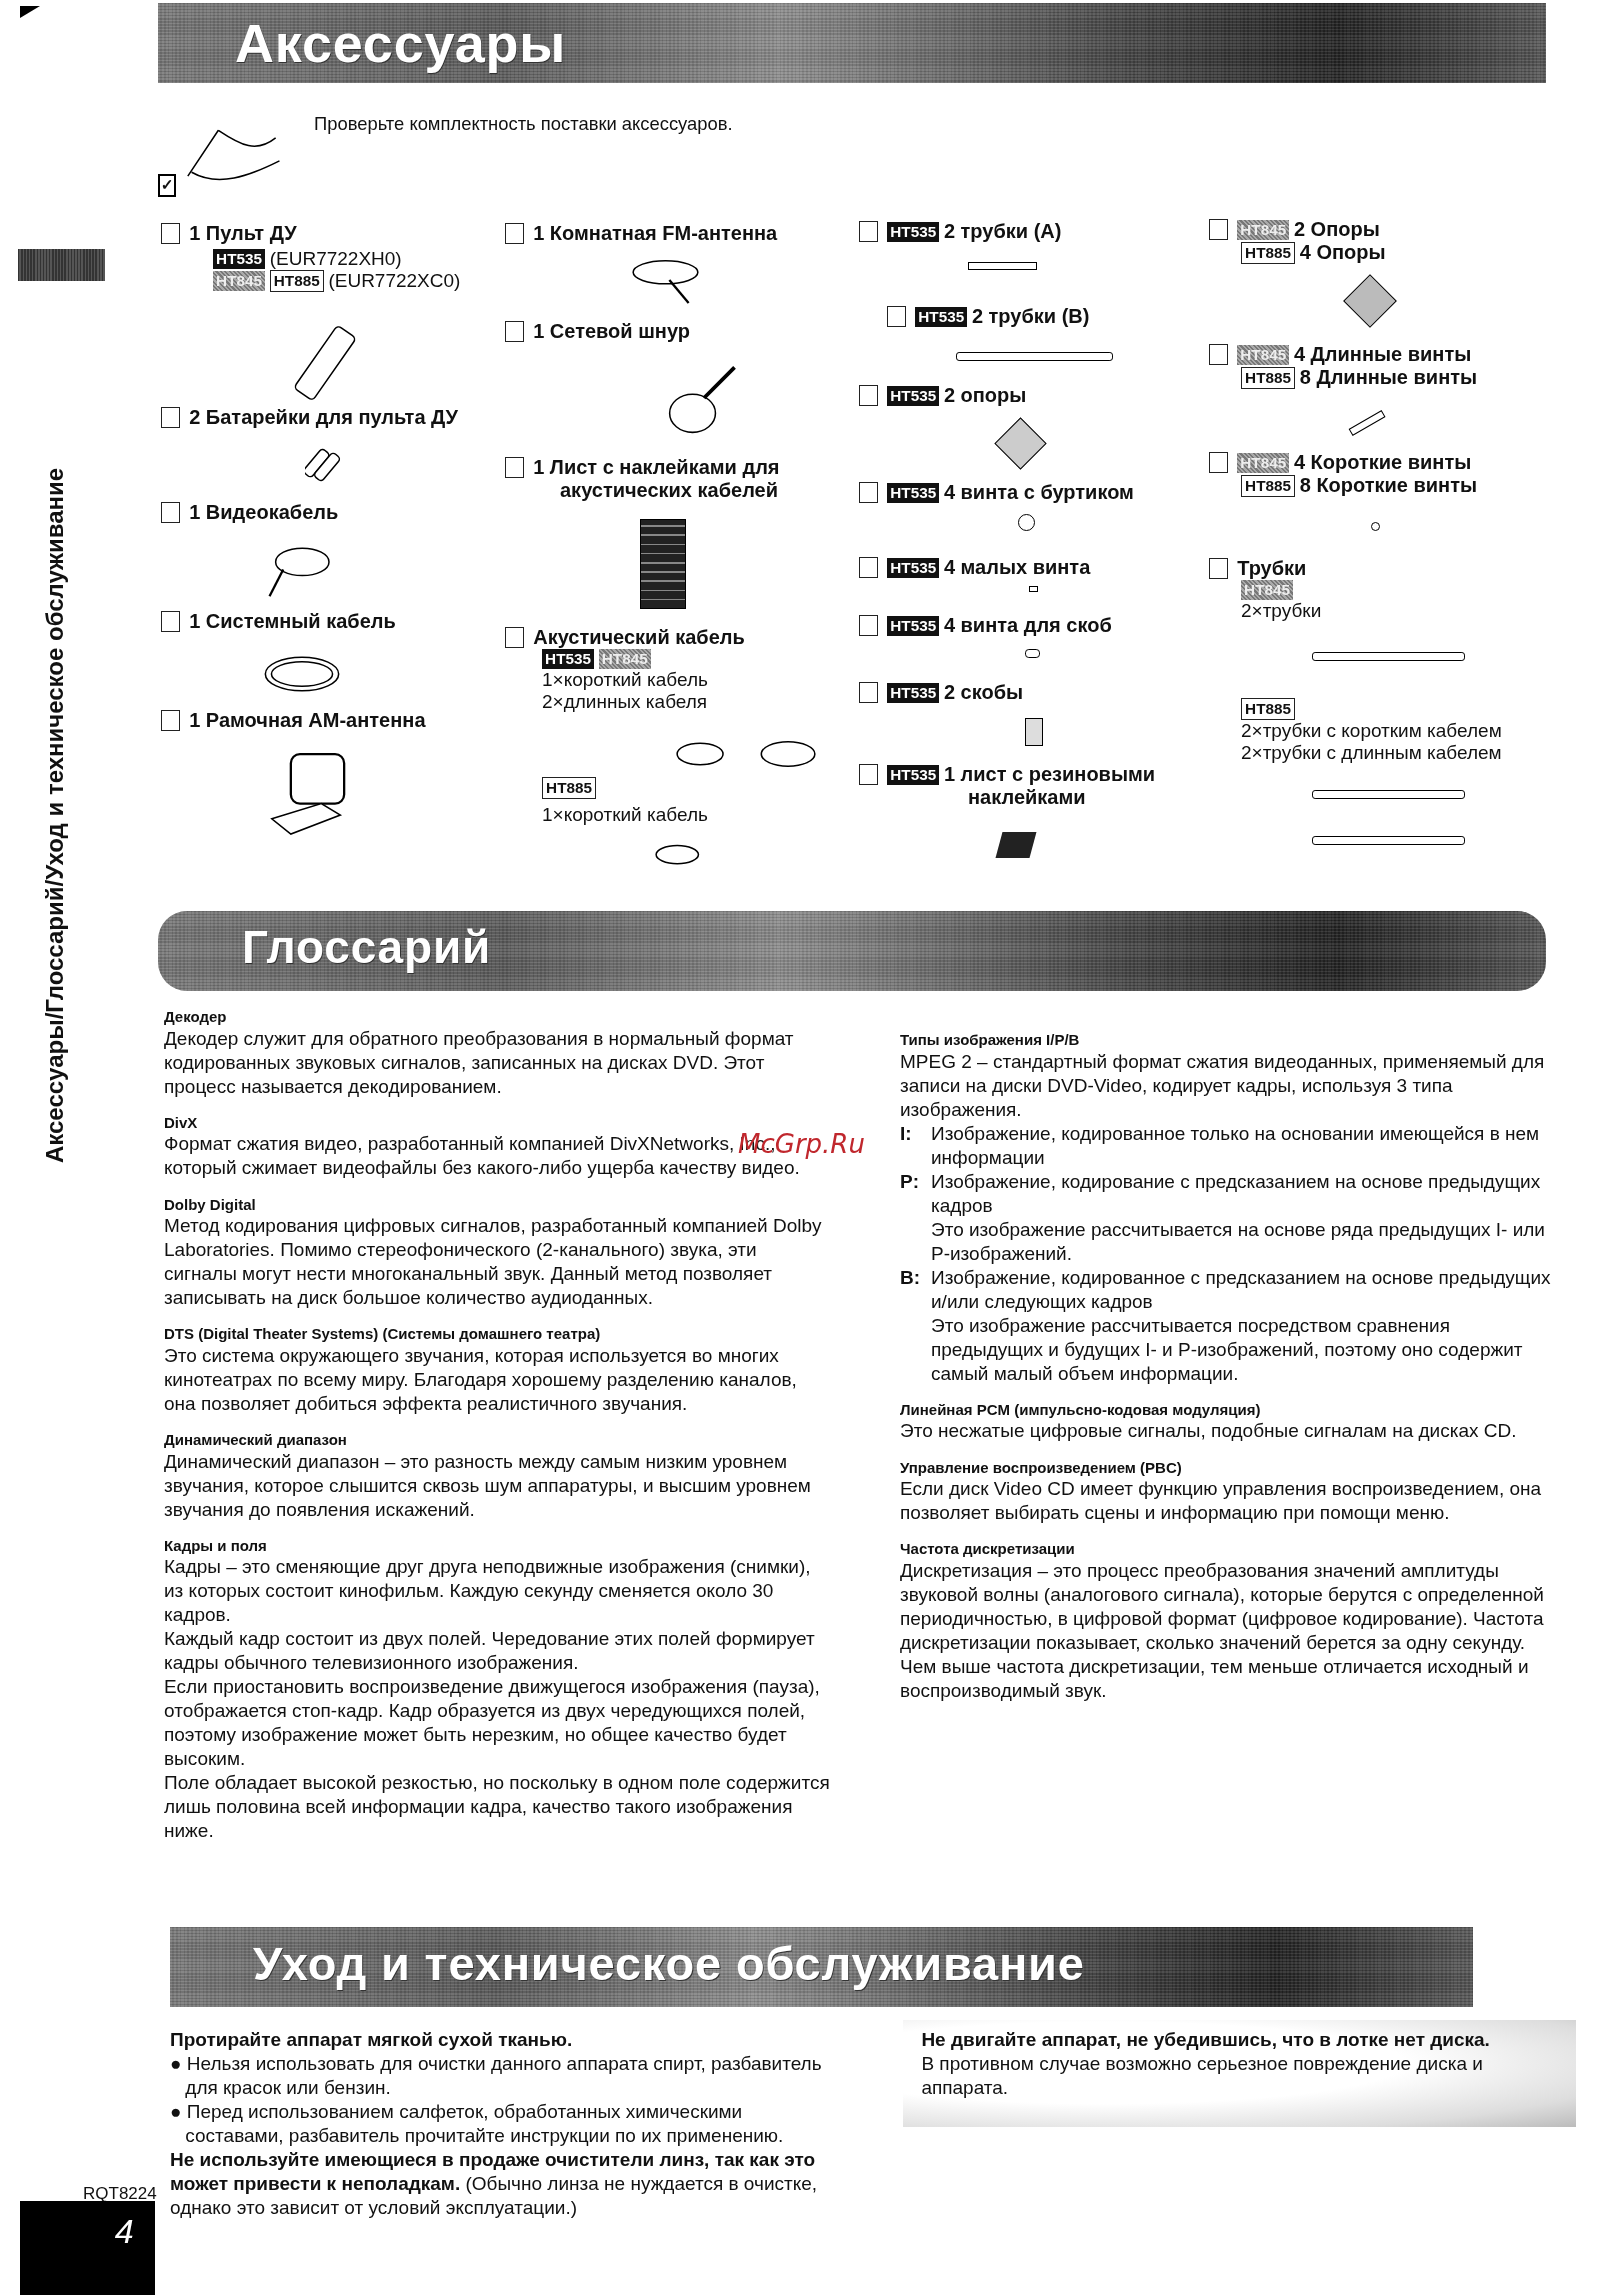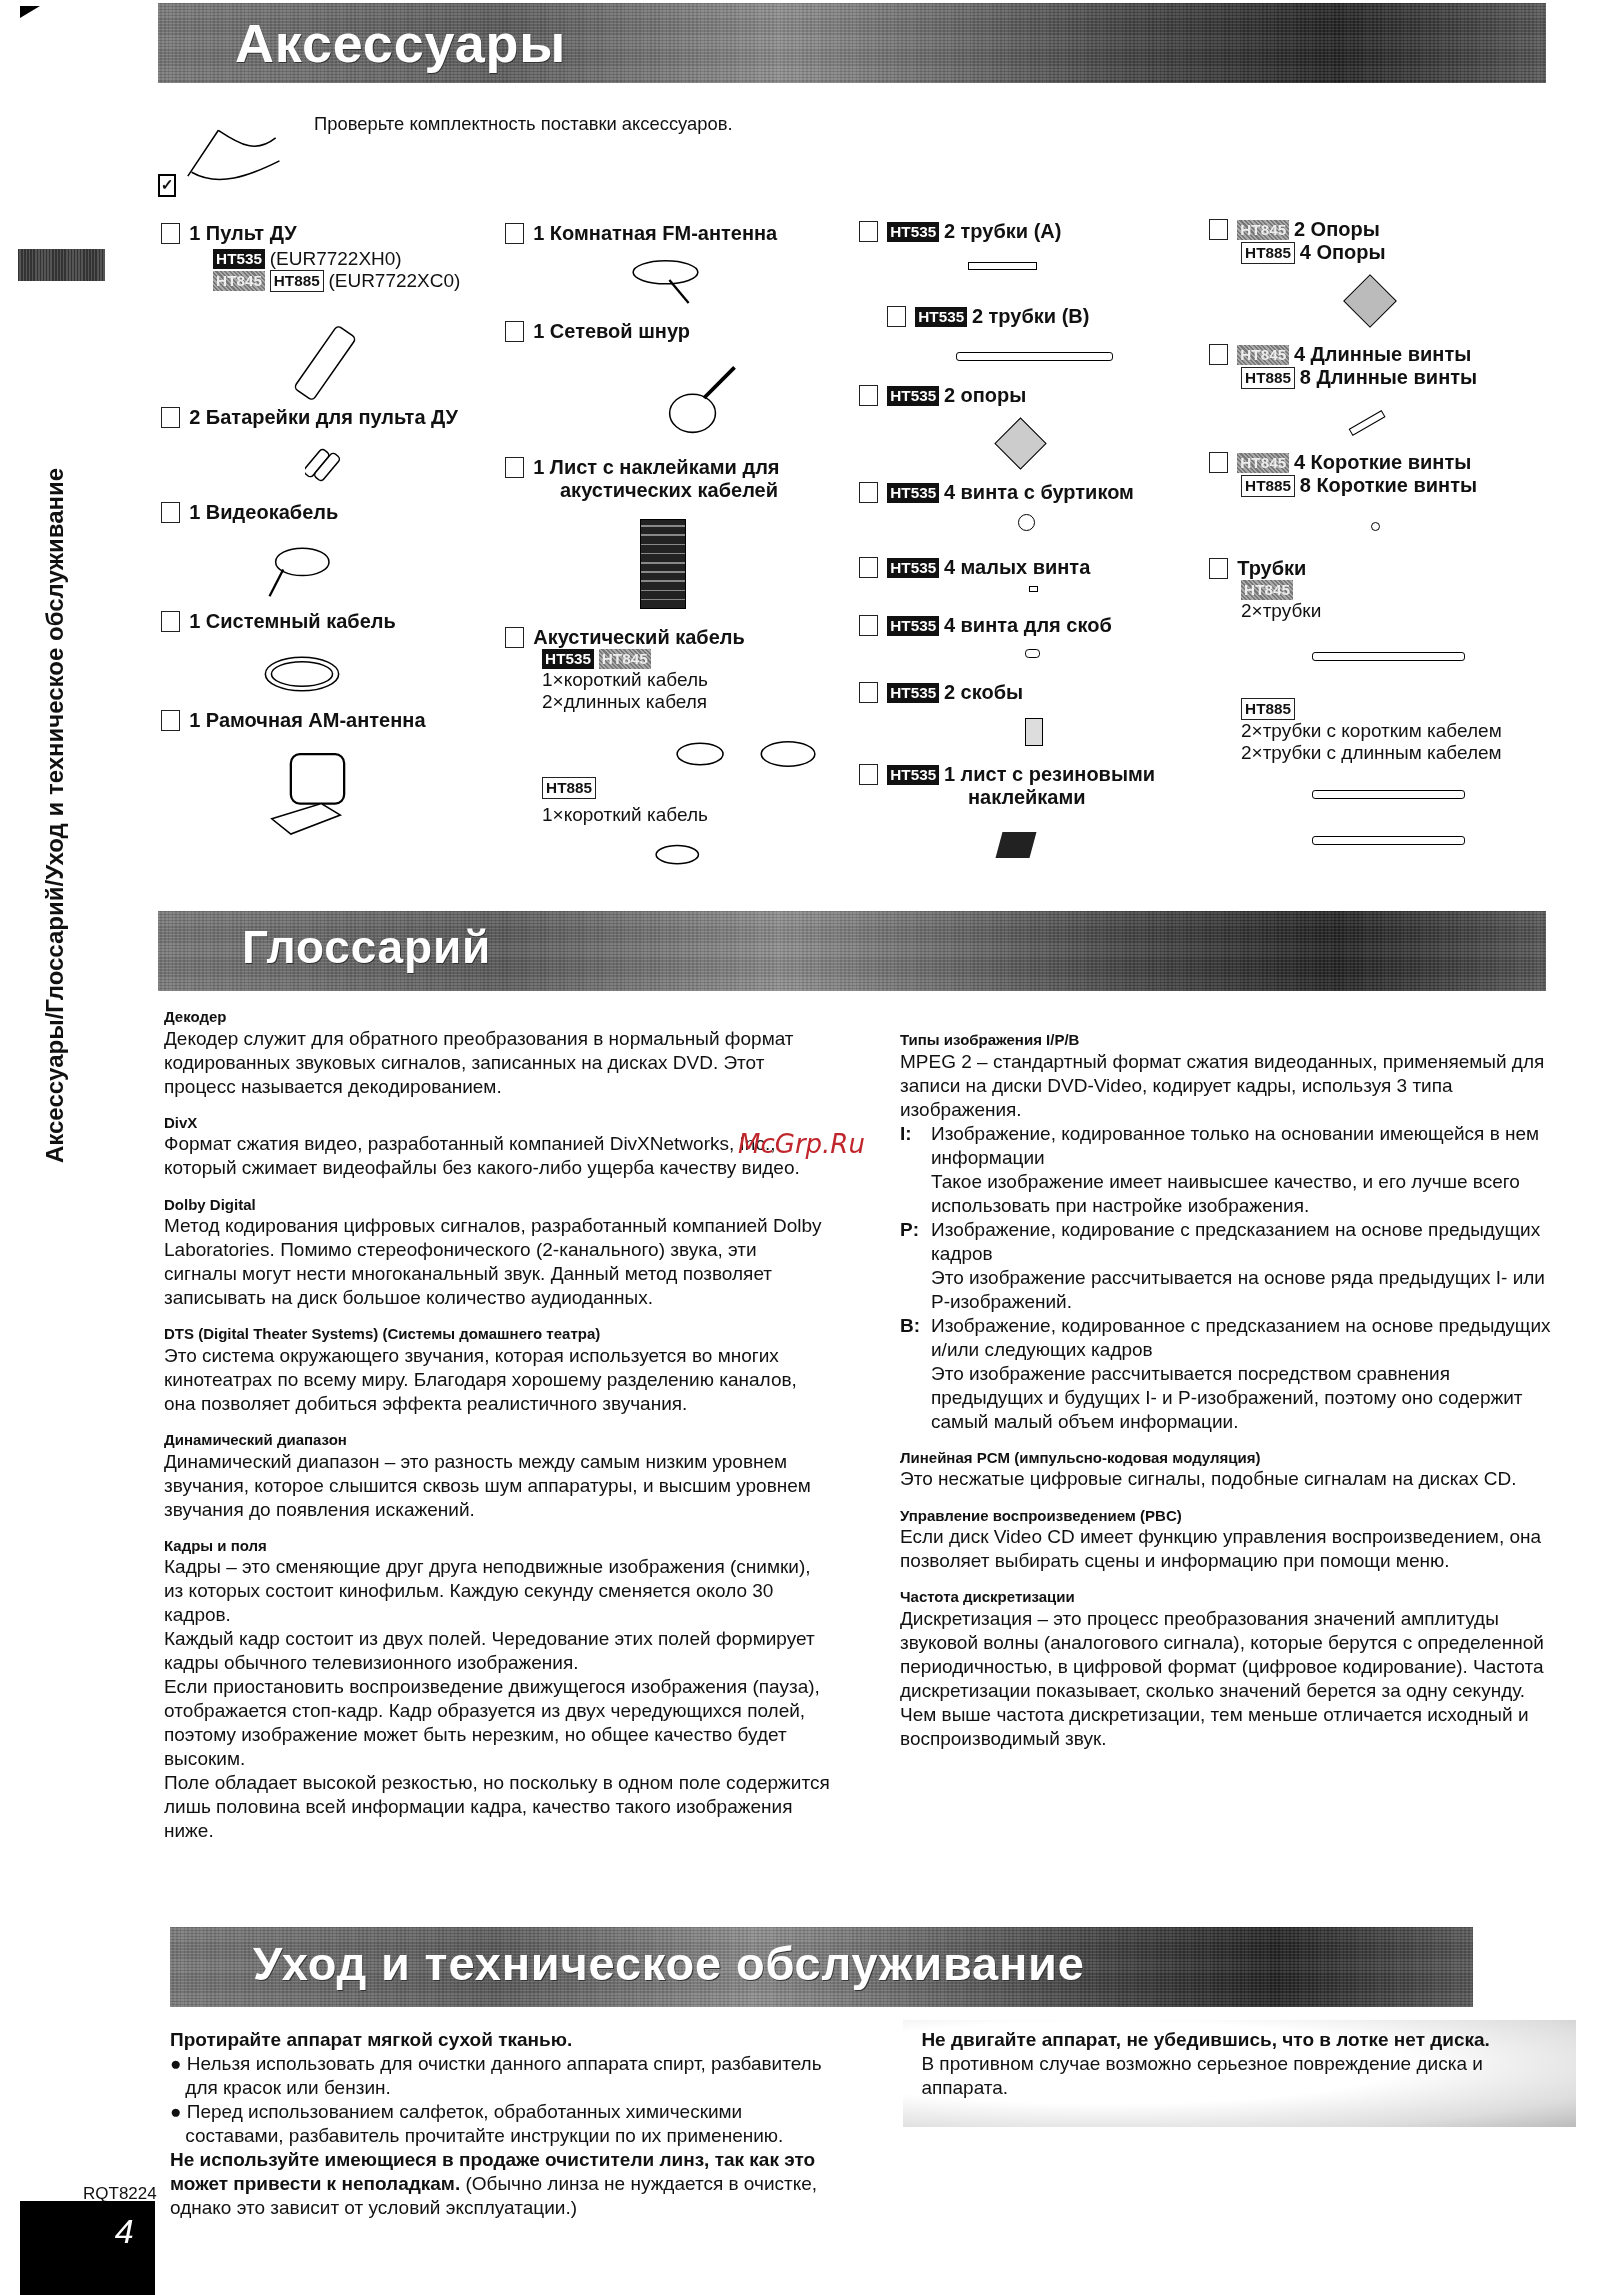--- a/index.html
+++ b/index.html
@@ -167,21 +167,21 @@
 </div>
 <div class="pic" style="left:1312px; top:652px; width:153px; height:9.2px; border:0.8px solid #000; border-radius:3.1px;"></div>
 <div class="item" style="left:1241px; top:698px;">
   <span class="badge b885">HT885</span>
   <span class="sub">2×трубки с коротким кабелем</span>
   <span class="sub">2×трубки с длинным кабелем</span>
 </div>
 <div class="pic" style="left:1312px; top:790px; width:153px; height:9.2px; border:0.8px solid #000; border-radius:3.1px;"></div>
 <div class="pic" style="left:1312px; top:836px; width:153px; height:9.2px; border:0.8px solid #000; border-radius:3.1px;"></div>
 
-<div class="banner" style="left:158px; top:911px; width:1388px;">
+<div class="banner" style="left:158px; top:911px; width:1388px;border-radius:29px;">
   <h1 style="left:84px; top:9.2px; font-size:46px;">Глоссарий</h1>
 </div>
 
 <div class="gl" style="left:164px; top:1008px;">
   <div class="entry">
       <h3>Декодер</h3>
       <p>Декодер служит для обратного преобразования в нормальный формат кодированных звуковых сигналов, записанных на дисках DVD. Этот процесс называется декодированием.</p>
     </div>
   <div class="entry">
       <h3>DivX</h3>
@@ -211,21 +211,20 @@
 <div class="watermark">McGrp.Ru</div>
 
 <div class="gl" style="left:900px; top:1031px;">
   <div class="entry">
       <h3>Типы изображения I/P/B</h3>
       <p>MPEG 2 – стандартный формат сжатия видеоданных, применяемый для записи на диски DVD-Video, кодирует кадры, используя 3 типа изображения.</p>
     <div class="ipb">
         <span class="k">I:</span>
         <div>
           <p>Изображение, кодированное только на основании имеющейся в нем информации</p>
-          <p>Такое изображение имеет наивысшее качество, и его лучше всего использовать при настройке изображения.</p>
         </div>
       </div>
     <div class="ipb">
         <span class="k">P:</span>
         <div>
           <p>Изображение, кодирование с предсказанием на основе предыдущих кадров</p>
           <p>Это изображение рассчитывается на основе ряда предыдущих I- или P-изображений.</p>
         </div>
       </div>
     <div class="ipb">

